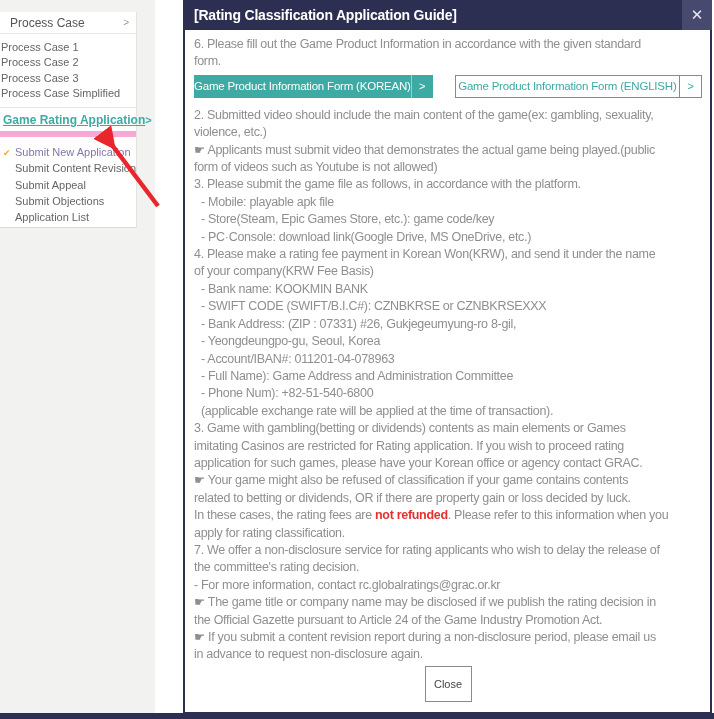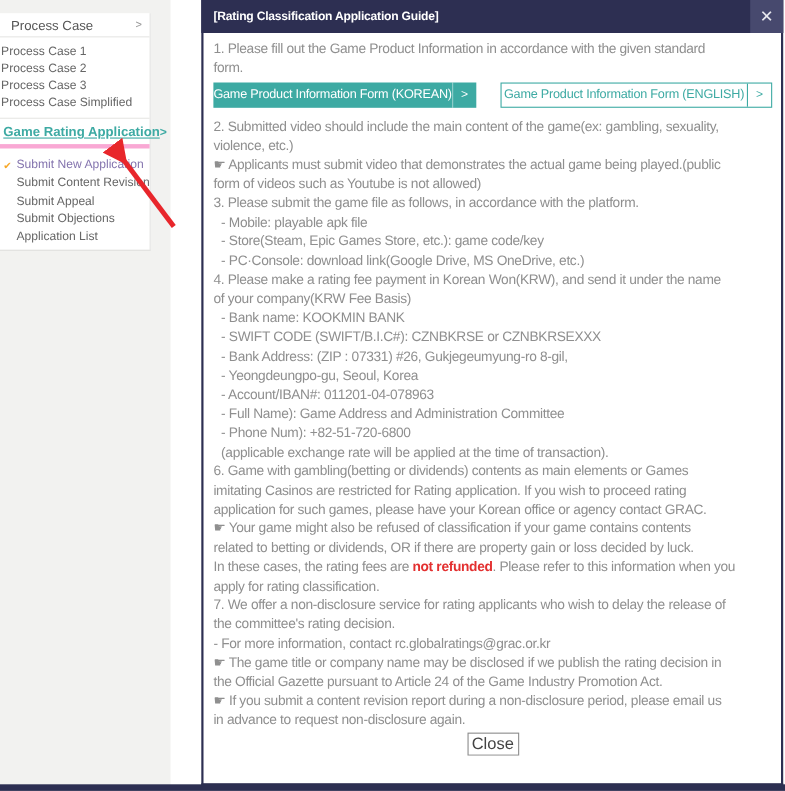--- a/index.html
+++ b/index.html
@@ -25,39 +25,39 @@
   .menu-header{
     height:22px;display:flex;align-items:center;justify-content:space-between;
     padding:0 7px 0 10px;font-size:12px;color:#555;border-bottom:1px solid #e6e6e4;
     cursor:pointer;
   }
   .menu-header .chev{color:#9a9a9a;font-size:10px;}
   .menu-list1{padding:6px 0 6px 0;border-bottom:1px solid #e6e6e4;}
   .m1-item{padding-left:1px;font-size:11px;line-height:15.3px;color:#666;cursor:pointer;white-space:nowrap;}
   .menu-heading{
     padding:5px 0 4px 3px;font-size:12px;font-weight:bold;color:var(--accent-teal);
-    border-bottom:4px solid #f9a8d4;cursor:pointer;white-space:nowrap;
+    border-bottom:6px solid #f9a8d4;cursor:pointer;white-space:nowrap;
   }
   .menu-heading .hl{text-decoration:underline;}
   .menu-heading .chev{font-size:11px;text-decoration:none;}
   .menu-list2{padding:7px 0 0 0;}
   .m2-item{position:relative;padding-left:15px;font-size:11px;line-height:16.3px;color:#666;cursor:pointer;white-space:nowrap;}
   .m2-item.active{color:var(--active-purple);}
   .m2-item .check{position:absolute;left:3px;top:1px;color:var(--check-orange);font-size:9px;}
   .arrow-svg{position:absolute;left:88px;top:120px;z-index:5;pointer-events:none;}
   
   .modal{
     position:absolute;left:183px;top:0;width:529px;height:714px;background:#fff;
     border:2px solid var(--header-navy);border-top:none;z-index:3;
   }
   .modal-header{
     height:30px;background:var(--header-navy);display:flex;align-items:center;
     position:relative;margin:0 -2px;
   }
-  .modal-title{color:#fff;font-size:11px;font-weight:bold;padding-left:11px;letter-spacing:-0.2px;white-space:nowrap;}
+  .modal-title{color:#fff;font-size:14px;font-weight:bold;padding-left:11px;letter-spacing:-0.2px;white-space:nowrap;}
   .close-btn{
     position:absolute;right:0;top:0;width:30px;height:30px;background:#47496e;
     display:flex;align-items:center;justify-content:center;color:#e8e8ee;font-size:15px;
     cursor:pointer;
   }
   .modal-body{padding:6px 8px 0 9px;color:#8f8f8f;overflow:hidden;}
   .gl{white-space:nowrap;line-height:17.4px;font-size:12.5px;letter-spacing:-0.3px;}
   .gl.ind{padding-left:7px;}
   .gl.gap{margin-top:5px;}
   .red{color:var(--alert-red);font-weight:bold;}
@@ -65,22 +65,22 @@
   .form-btn{height:23px;display:flex;align-items:stretch;font-size:11.5px;cursor:pointer;letter-spacing:-0.2px;}
   .form-btn .lbl{flex:1;display:flex;align-items:center;justify-content:center;white-space:nowrap;}
   .form-btn .chev{width:22px;display:flex;align-items:center;justify-content:center;font-size:11px;}
   .form-btn.filled{width:247px;background:var(--accent-teal);color:#fff;}
   .form-btn.filled .chev{border-left:1px solid rgba(255,255,255,.45);}
   .form-btn.outline{width:286px;background:#fff;border:1px solid var(--accent-teal);color:var(--accent-teal);}
   .form-btn.outline .chev{border-left:1px solid var(--accent-teal);}
   .close-row{text-align:center;margin-top:2px;}
   .close-button{
     display:inline-flex;align-items:center;justify-content:center;
-    width:47px;height:21px;background:#fff;border:1px solid #8b8b8b;color:#444;
-    font-size:15px;cursor:pointer;
+    width:47px;height:36px;background:#fff;border:1px solid #8b8b8b;color:#444;
+    font-size:11px;cursor:pointer;
   }
   .footer-bar{position:absolute;left:0;bottom:0;width:714px;height:6px;background:var(--header-navy);z-index:4;}
 </style>
 </head>
 <body>
 
 <div class="gray-col"></div>
 
 <div class="menu-card">
   <div class="menu-header">
@@ -114,21 +114,21 @@
   <line x1="70" y1="86" x2="18" y2="17" stroke="#e8262b" stroke-width="4.5" marker-end="url(#ah)"></line>
 </svg>
 
 <div class="modal">
   <div class="modal-header">
     <span class="modal-title">[Rating Classification Application Guide]</span>
     <span class="close-btn">✕</span>
   </div>
   <div class="modal-body">
     <div id="intro-lines">
-        <div class="gl">1. Please fill out the Game Product Information in accordance with the given standard</div>
+        <div class="gl">6. Please fill out the Game Product Information in accordance with the given standard</div>
         <div class="gl">form.</div>
       </div>
     <div class="btn-row">
       <div class="form-btn filled">
         <span class="lbl">Game Product Information Form (KOREAN)</span>
         <span class="chev">&gt;</span>
       </div>
       <div class="form-btn outline">
         <span class="lbl">Game Product Information Form (ENGLISH)</span>
         <span class="chev">&gt;</span>
@@ -144,23 +144,23 @@
         <div class="gl ind">- Store(Steam, Epic Games Store, etc.): game code/key</div>
         <div class="gl ind">- PC·Console: download link(Google Drive, MS OneDrive, etc.)</div>
         <div class="gl">4. Please make a rating fee payment in Korean Won(KRW), and send it under the name</div>
         <div class="gl">of your company(KRW Fee Basis)</div>
         <div class="gl ind">- Bank name: KOOKMIN BANK</div>
         <div class="gl ind">- SWIFT CODE (SWIFT/B.I.C#): CZNBKRSE or CZNBKRSEXXX</div>
         <div class="gl ind">- Bank Address: (ZIP : 07331) #26, Gukjegeumyung-ro 8-gil,</div>
         <div class="gl ind">- Yeongdeungpo-gu, Seoul, Korea</div>
         <div class="gl ind">- Account/IBAN#: 011201-04-078963</div>
         <div class="gl ind">- Full Name): Game Address and Administration Committee</div>
-        <div class="gl ind">- Phone Num): +82-51-720-6800</div>
+        <div class="gl ind">- Phone Num): +82-51-540-6800</div>
         <div class="gl ind">(applicable exchange rate will be applied at the time of transaction).</div>
-        <div class="gl">6. Game with gambling(betting or dividends) contents as main elements or Games</div>
+        <div class="gl">3. Game with gambling(betting or dividends) contents as main elements or Games</div>
         <div class="gl">imitating Casinos are restricted for Rating application. If you wish to proceed rating</div>
         <div class="gl">application for such games, please have your Korean office or agency contact GRAC.</div>
         <div class="gl">☛ Your game might also be refused of classification if your game contains contents</div>
         <div class="gl">related to betting or dividends, OR if there are property gain or loss decided by luck.</div>
         <div class="gl"><span>In these cases, the rating fees are </span><span class="red">not refunded</span><span>. Please refer to this information when you</span></div>
         <div class="gl">apply for rating classification.</div>
         <div class="gl">7. We offer a non-disclosure service for rating applicants who wish to delay the release of</div>
         <div class="gl">the committee's rating decision.</div>
         <div class="gl">- For more information, contact rc.globalratings@grac.or.kr</div>
         <div class="gl">☛ The game title or company name may be disclosed if we publish the rating decision in</div>

